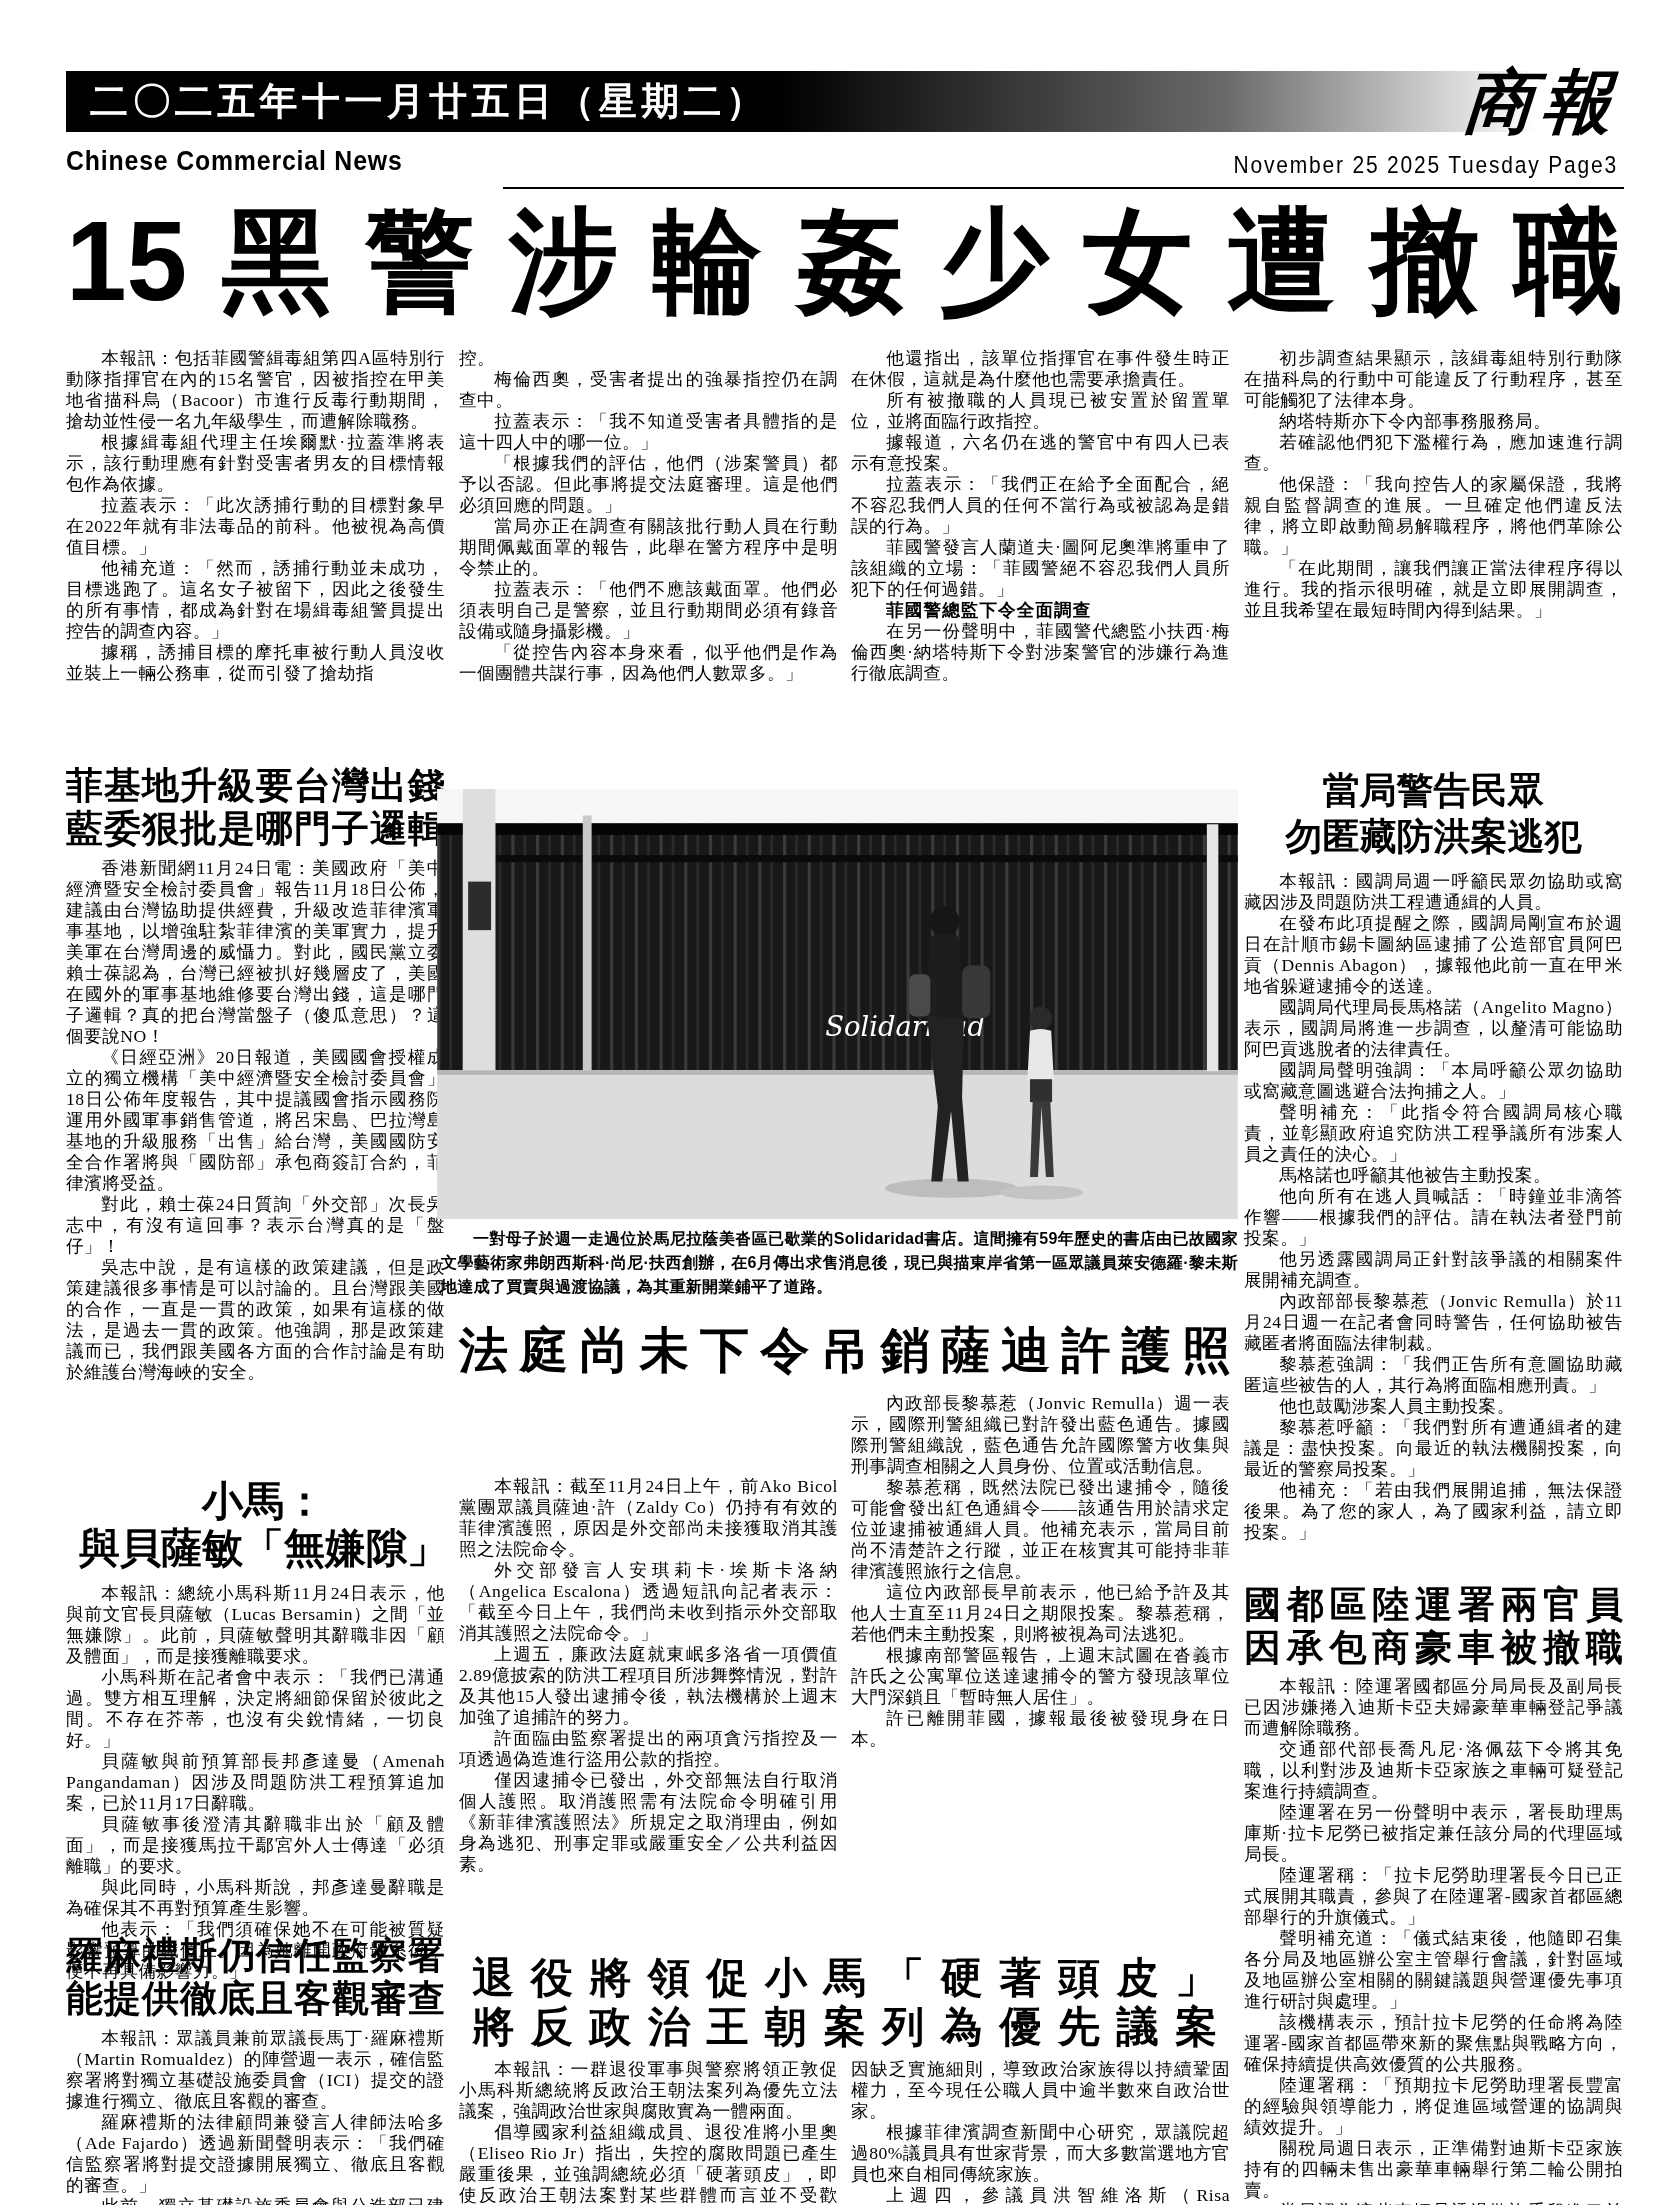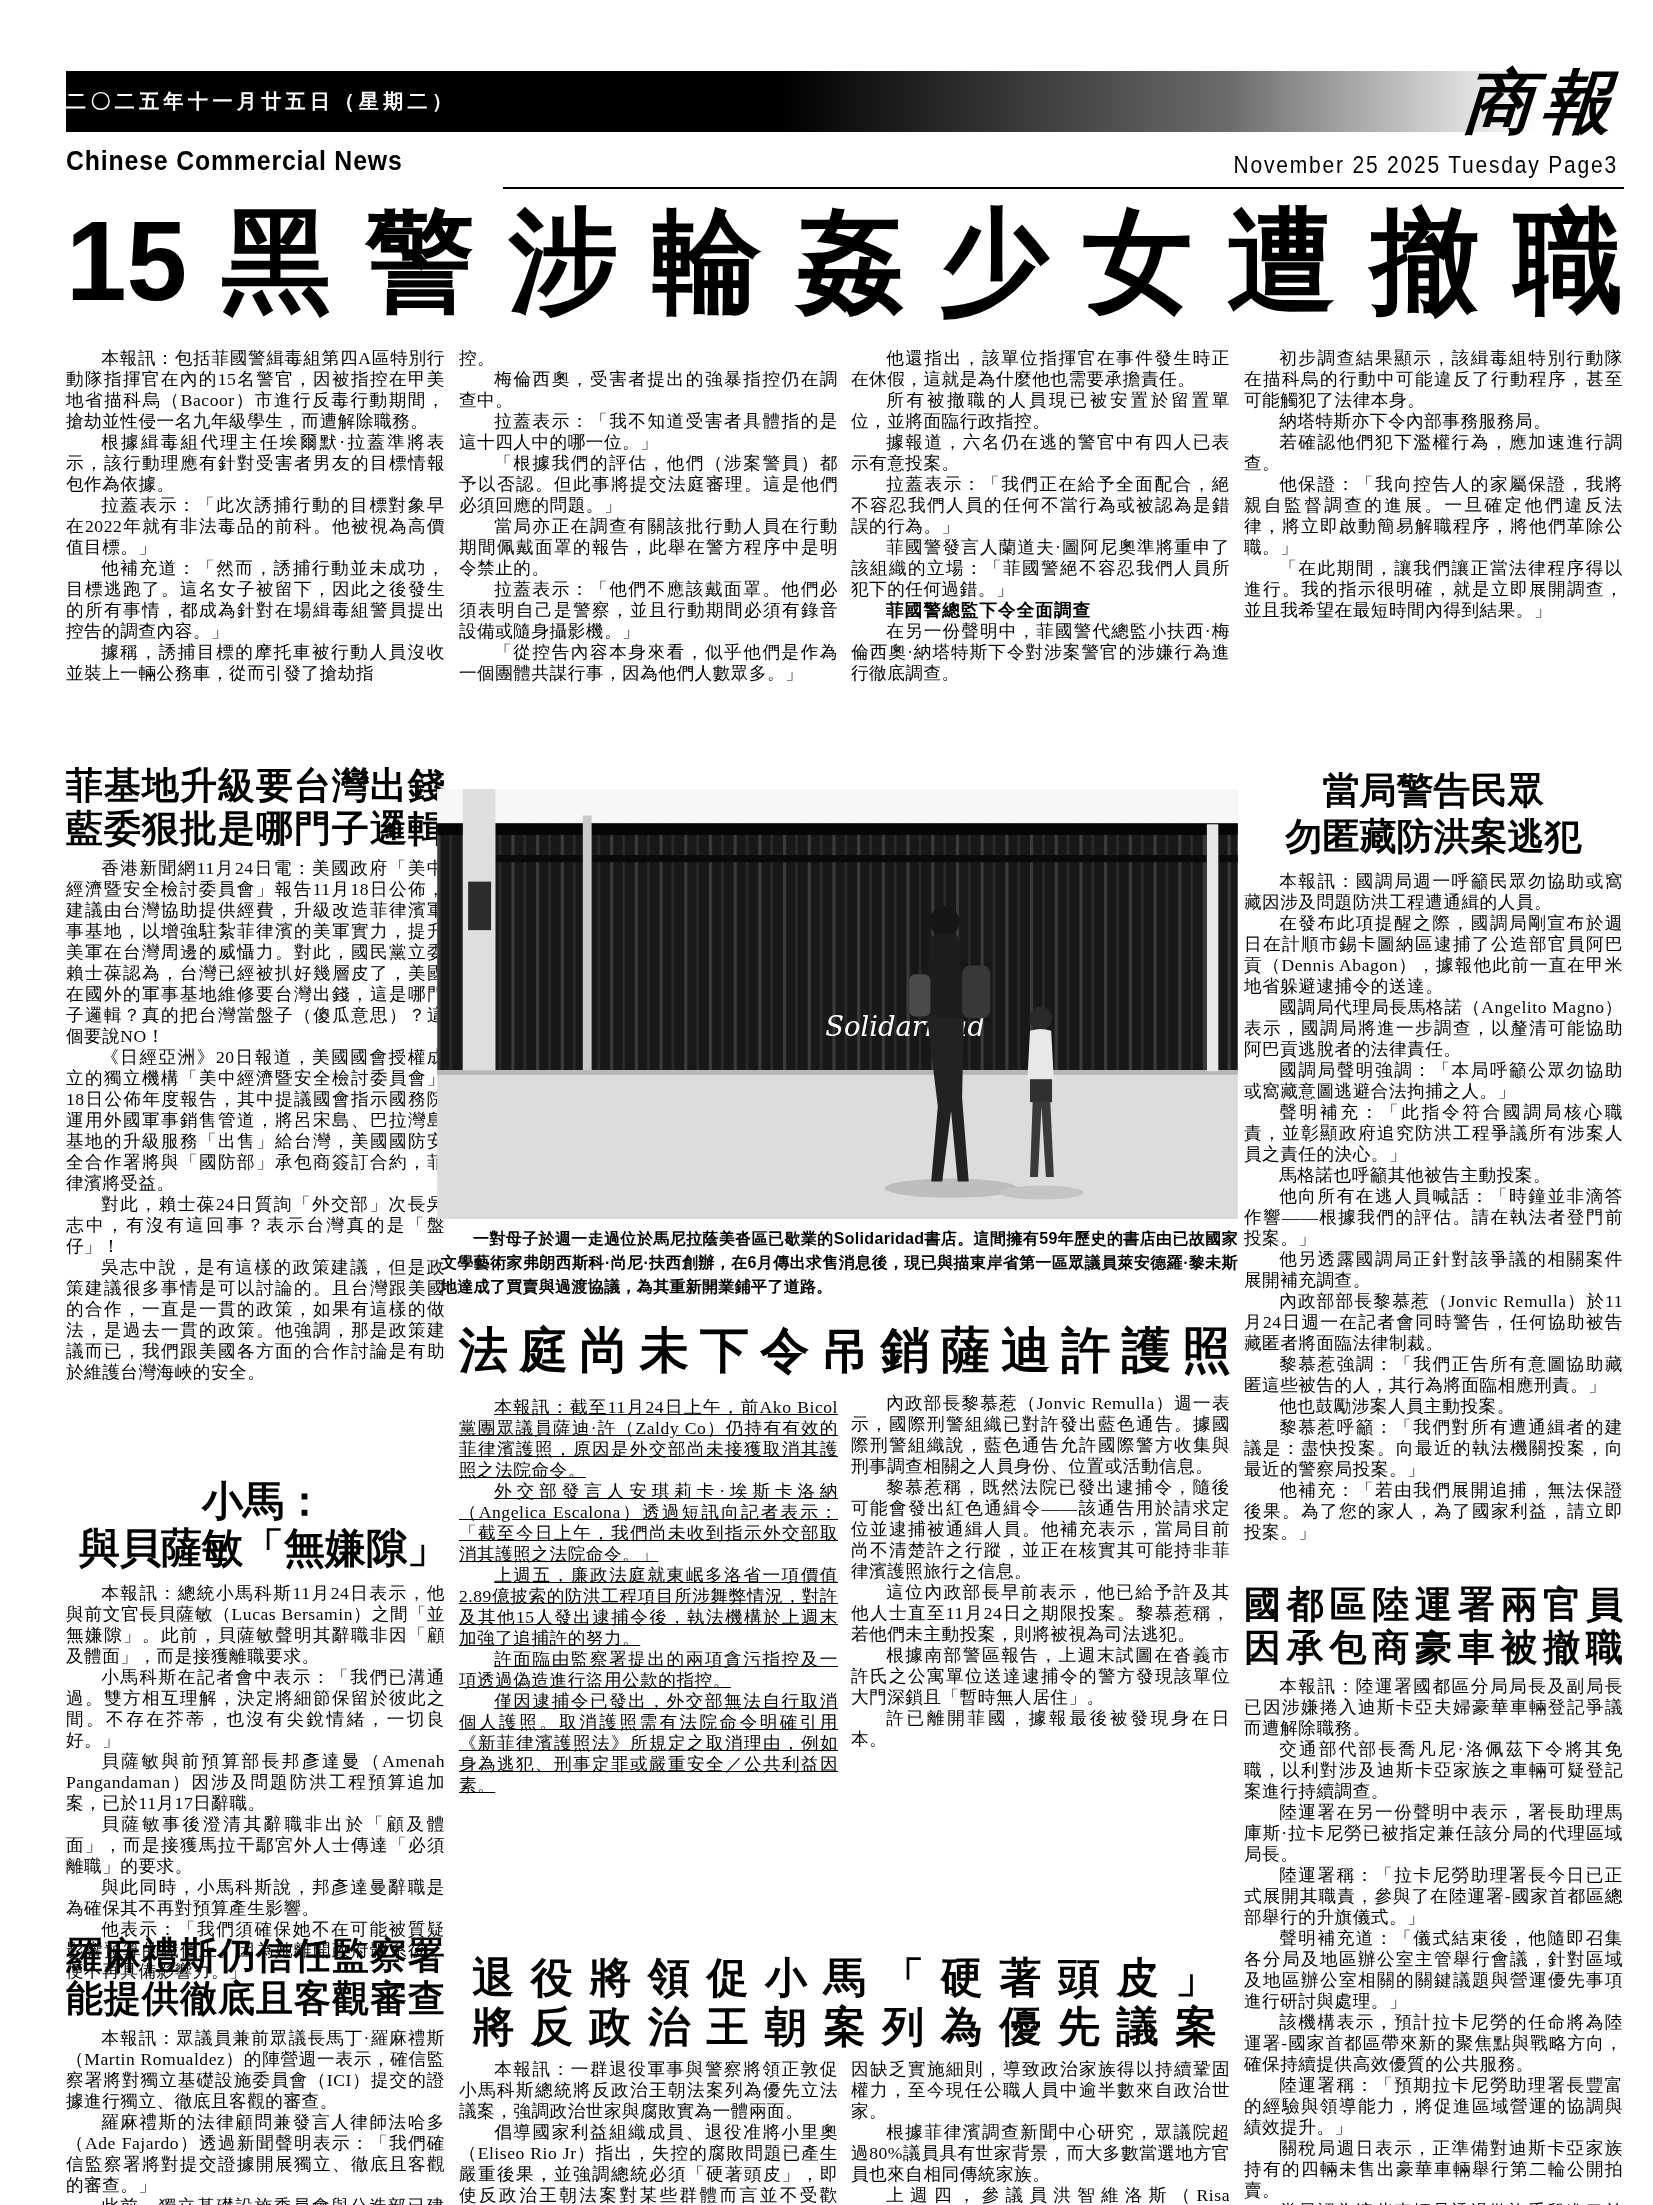--- a/index.html
+++ b/index.html
@@ -3,21 +3,21 @@
 <meta charset="utf-8">
 <style>
   html,body{margin:0;padding:0;background:#ffffff;}
   .page{position:relative;width:1654px;height:2911px;background:#fff;color:#000;overflow:hidden;
         font-family:"Liberation Serif","DejaVu Serif",serif;}
   
   .date-bar{position:absolute;left:66px;top:71px;width:1486px;height:61px;
             background:linear-gradient(to right,#000 0%,#000 48%,#6a6a6a 78%,#fff 99%);
             display:flex;align-items:center;}
   .date-bar span{color:#fff;font-family:"Liberation Sans","DejaVu Sans",sans-serif;
-                 font-weight:bold;font-size:20px;letter-spacing:4.4px;}
+                 font-weight:bold;font-size:38px;letter-spacing:4.4px;padding-left:24px;}
   .logo-cn{position:absolute;right:34px;top:66px;font-size:70px;line-height:71px;
            font-family:"DejaVu Serif","Liberation Serif",serif;font-weight:bold;font-style:italic;
            transform:skewX(-4deg);letter-spacing:8px;}
   .name-en{position:absolute;left:66px;top:146px;font-family:"Liberation Sans","DejaVu Sans",sans-serif;
            font-weight:bold;font-size:27px;letter-spacing:0.9px;transform:scaleX(0.92);transform-origin:left;}
   .date-en{position:absolute;right:36px;top:153px;font-family:"Liberation Sans","DejaVu Sans",sans-serif;
            font-size:21px;letter-spacing:1.8px;transform:scaleY(1.15);}
   .head-rule{position:absolute;left:503px;top:187px;width:1121px;height:2.2px;background:#000;}
   
   .main-headline{position:absolute;left:66px;top:198px;width:1557px;height:132px;
@@ -158,21 +158,21 @@
       <circle cx="1368" cy="520" r="26" fill="#2a2a2a"></circle>
       <path d="M1344 548 Q1368 540 1392 548 L1398 660 L1338 660 Z" fill="#e8e8e8"></path>
       <rect x="1344" y="658" width="50" height="52" fill="#303030"></rect>
       <path d="M1350 708 L1344 880 L1362 880 L1370 720 L1380 880 L1398 880 L1390 708 Z" fill="#3a3a3a"></path>
     </g>
     <rect x="1745" y="80" width="26" height="560" fill="#e6e6e6"></rect>
   </svg>
   <div class="caption">一對母子於週一走過位於馬尼拉蔭美沓區已歇業的Solidaridad書店。這間擁有59年歷史的書店由已故國家文學藝術家弗朗西斯科·尚尼·扶西創辦，在6月傳出求售消息後，現已與描東岸省第一區眾議員萊安德羅·黎未斯地達成了買賣與過渡協議，為其重新開業鋪平了道路。</div>
 
   <div class="sec-title" style="left:459px;top:1322px;width:772px;font-size:49px;line-height:56px;text-align:justify;text-align-last:justify;">法庭尚未下令吊銷薩迪許護照</div>
-  <div class="col" style="left:459px;top:1397px;height:542px;text-decoration:underline;">
+  <div class="col" style="left:459px;top:1476px;height:542px;">
       <p>本報訊：截至11月24日上午，前Ako Bicol黨團眾議員薩迪·許（Zaldy Co）仍持有有效的菲律濱護照，原因是外交部尚未接獲取消其護照之法院命令。</p>
       <p>外交部發言人安琪莉卡·埃斯卡洛納（Angelica Escalona）透過短訊向記者表示：「截至今日上午，我們尚未收到指示外交部取消其護照之法院命令。」</p>
       <p>上週五，廉政法庭就東岷多洛省一項價值2.89億披索的防洪工程項目所涉舞弊情況，對許及其他15人發出逮捕令後，執法機構於上週末加強了追捕許的努力。</p>
       <p>許面臨由監察署提出的兩項貪污指控及一項透過偽造進行盜用公款的指控。</p>
       <p>僅因逮捕令已發出，外交部無法自行取消個人護照。取消護照需有法院命令明確引用《新菲律濱護照法》所規定之取消理由，例如身為逃犯、刑事定罪或嚴重安全／公共利益因素。</p>
     </div>
   <div class="col" style="left:851px;top:1393px;height:542px;">
       <p>內政部長黎慕惹（Jonvic Remulla）週一表示，國際刑警組織已對許發出藍色通告。據國際刑警組織說，藍色通告允許國際警方收集與刑事調查相關之人員身份、位置或活動信息。</p>
       <p>黎慕惹稱，既然法院已發出逮捕令，隨後可能會發出紅色通緝令——該通告用於請求定位並逮捕被通緝人員。他補充表示，當局目前尚不清楚許之行蹤，並正在核實其可能持非菲律濱護照旅行之信息。</p>
       <p>這位內政部長早前表示，他已給予許及其他人士直至11月24日之期限投案。黎慕惹稱，若他們未主動投案，則將被視為司法逃犯。</p>

